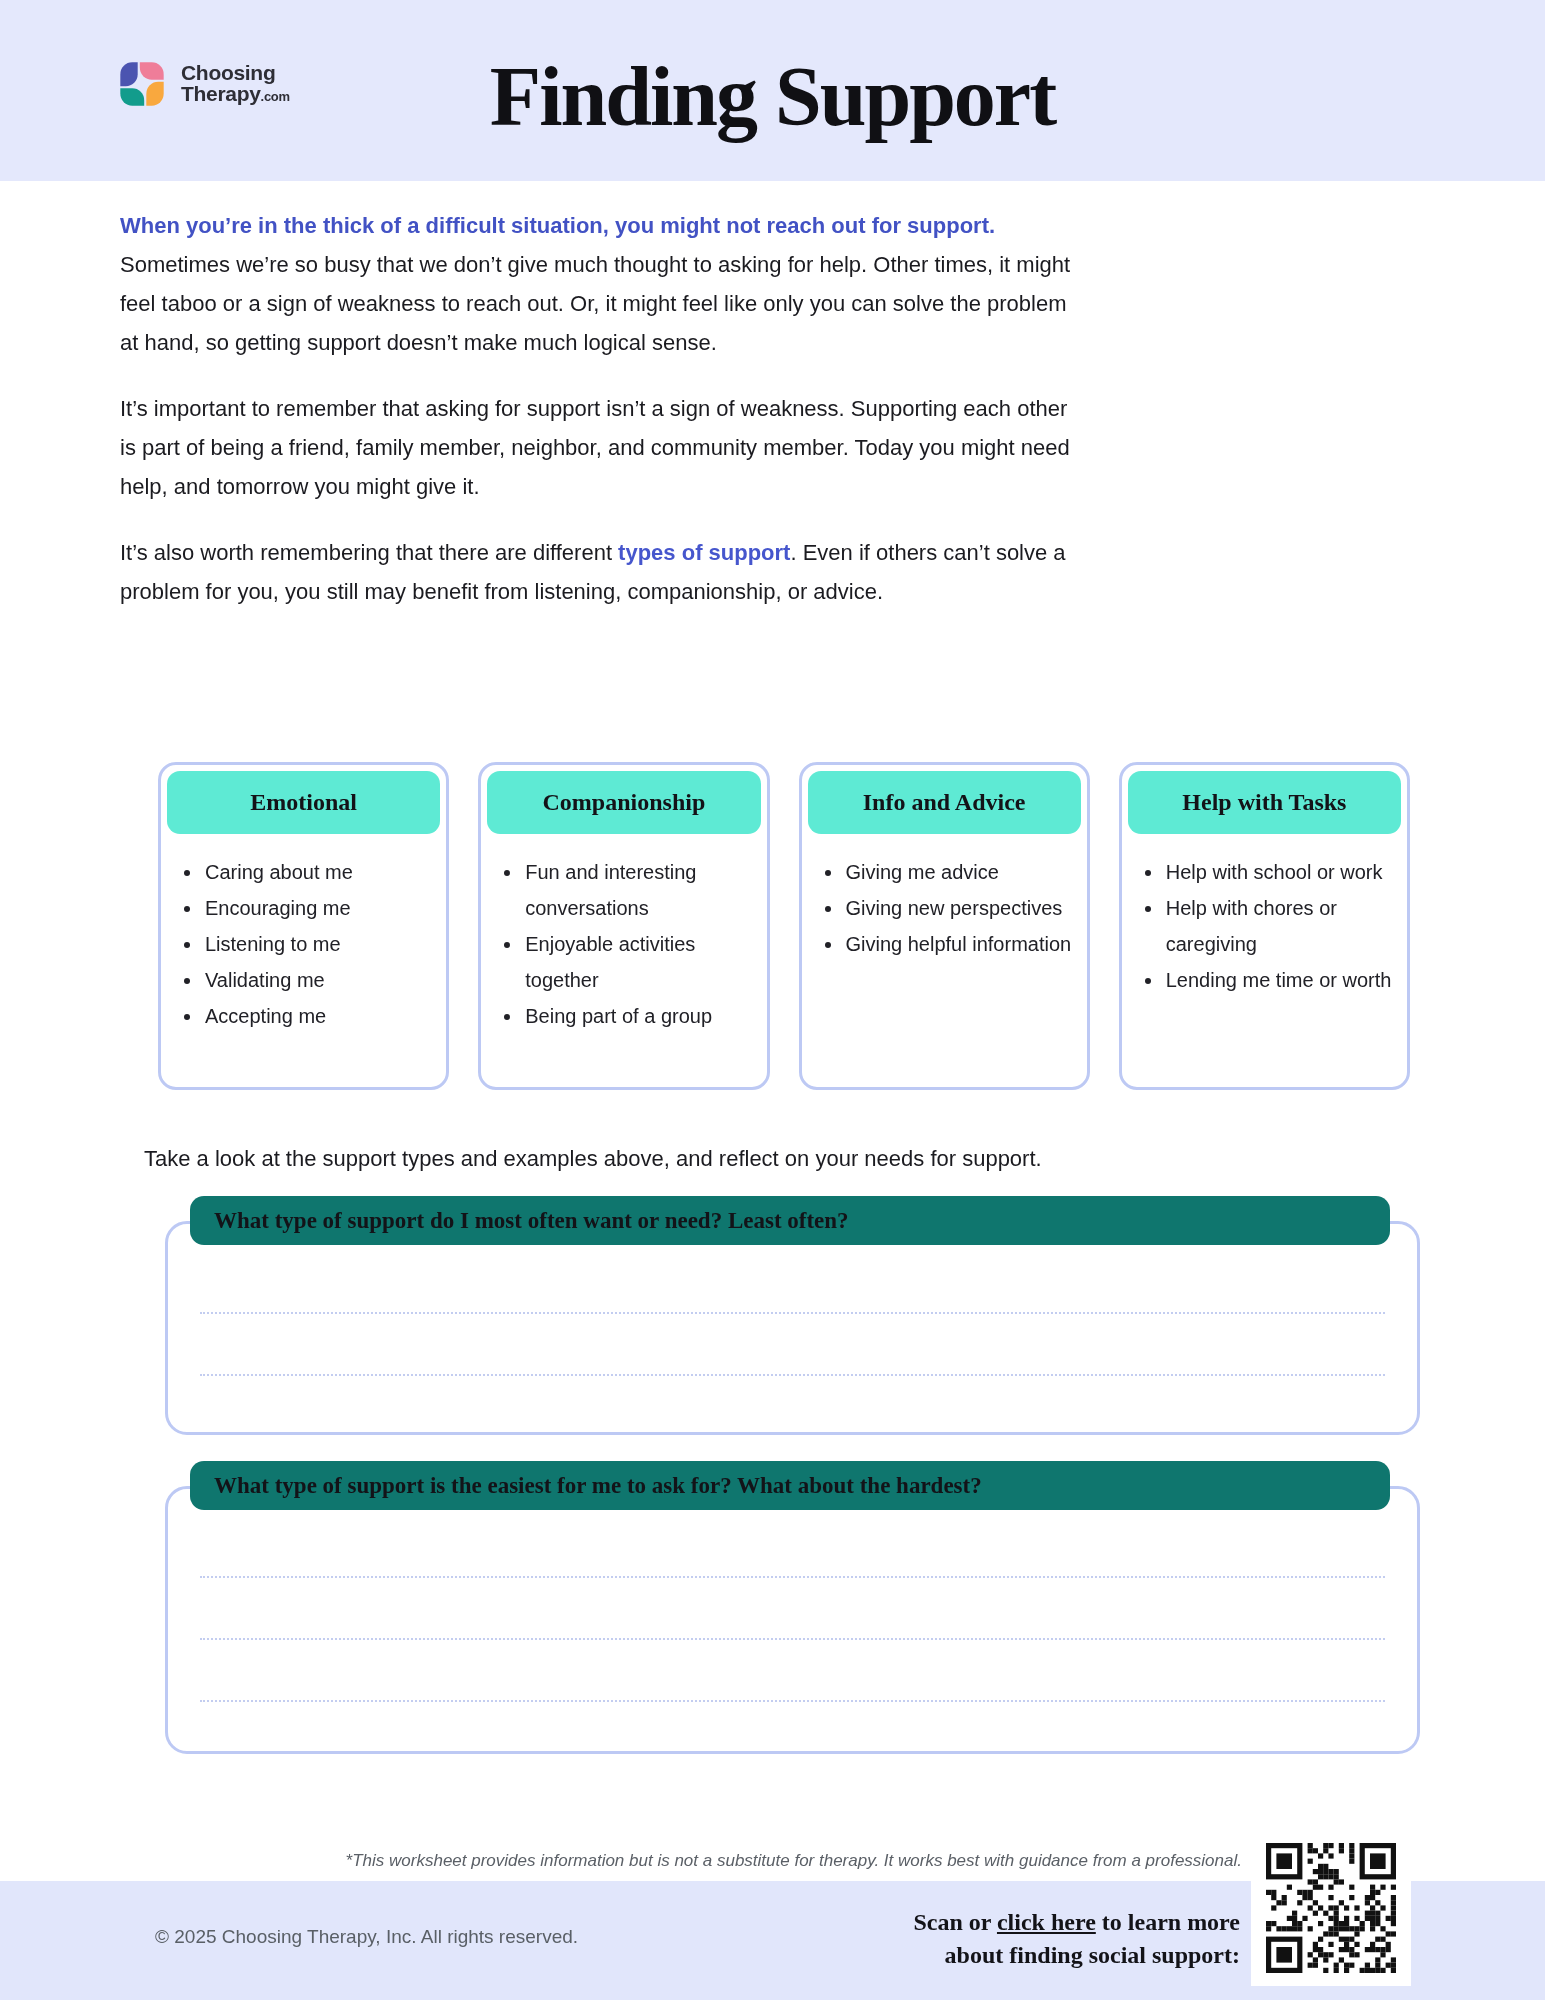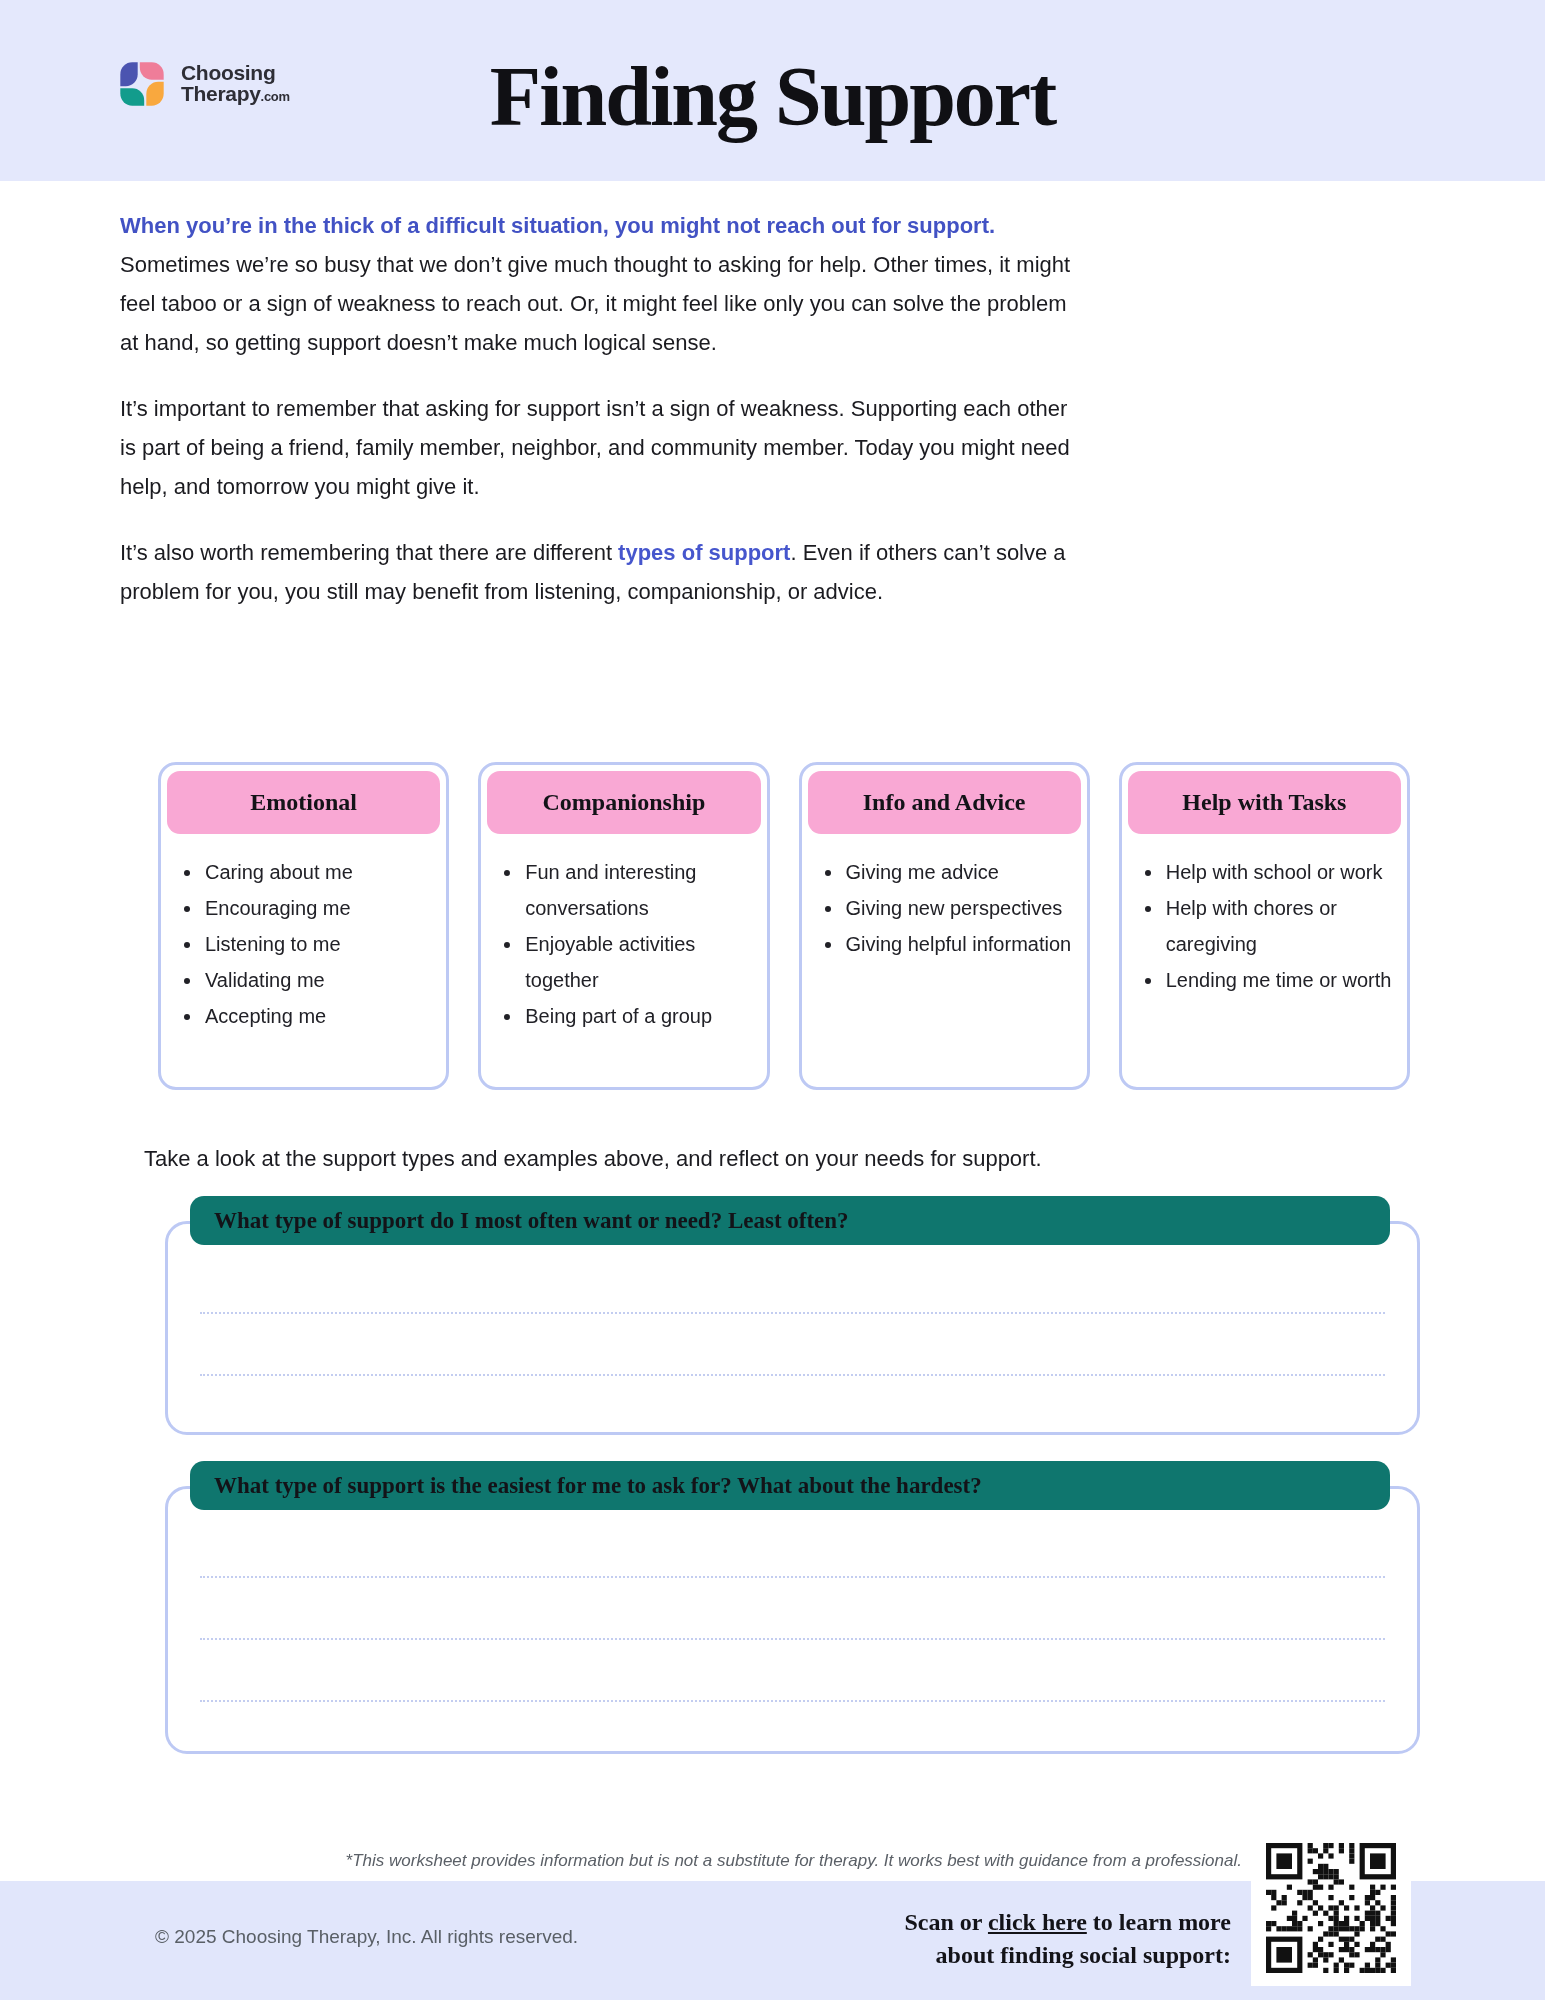--- a/index.html
+++ b/index.html
@@ -18,40 +18,40 @@
   
   .content{position:absolute;left:120px;top:206px;width:968px;font-size:22px;line-height:39px;color:#1b1b20;}
   .content p{margin:0 0 27px 0;}
   .hl{color:#4252c4;font-weight:700;display:block;}
   .inline-link{color:#4656cd;font-weight:700;text-decoration:none;cursor:pointer;}
 
   
   .cards{position:absolute;left:158px;top:762px;width:1252px;height:328px;
          display:grid;grid-template-columns:repeat(4,1fr);gap:29px;}
   .card{background:#fff;border:3px solid #bdc9f4;border-radius:18px;padding:6px;box-sizing:border-box;}
-  .card-head{background:#f9a8d4;border-radius:13px;padding:18px 4px;text-align:center;
+  .card-head{background:#5eead4;border-radius:13px;padding:18px 4px;text-align:center;
              font-family:"Liberation Serif",serif;font-weight:700;font-size:24px;color:#131318;}
   .card ul{margin:20px 0 0 0;padding:0 6px 0 36px;font-size:20px;line-height:36px;color:#212127;}
   .card li{padding-left:2px;}
 
   
   .take-look{position:absolute;left:120px;top:1146px;font-size:22px;color:#1b1b20;margin-left:24px;}
 
   .q-band{position:absolute;left:190px;width:1200px;height:49px;background:#0f766e;border-radius:14px;
           z-index:2;display:flex;align-items:center;padding-left:24px;box-sizing:border-box;
           font-family:"Liberation Serif",serif;font-weight:700;font-size:23px;color:#131318;}
   .q-box{position:absolute;left:165px;width:1255px;background:#ffffff;border:3px solid #bdc9f4;
          border-radius:22px;z-index:1;box-sizing:border-box;}
   .ans-line{position:absolute;left:32px;right:32px;border-bottom:2.5px dotted #c3cdf0;height:0;}
 
   
   .disclaimer{position:absolute;right:303px;top:1851px;font-style:italic;font-size:17px;color:#5b6067;}
   .band-bottom{position:absolute;top:1881px;left:0;width:100%;height:119px;background:#e1e6fb;}
   .copyright{position:absolute;left:155px;top:1926px;font-size:19px;color:#595f66;}
-  .cta{position:absolute;right:314px;top:1906px;text-align:right;
+  .cta{position:absolute;right:305px;top:1906px;text-align:right;
        font-family:"Liberation Serif",serif;font-weight:700;font-size:24px;line-height:33px;color:#131318;}
   .cta a{color:#131318;text-decoration:underline;cursor:pointer;}
   .qr-box{position:absolute;left:1251px;top:1829px;width:160px;height:157px;background:#ffffff;
           display:flex;align-items:center;justify-content:center;z-index:3;}
 </style>
 </head>
 <body>
 
 <div class="page">
 

